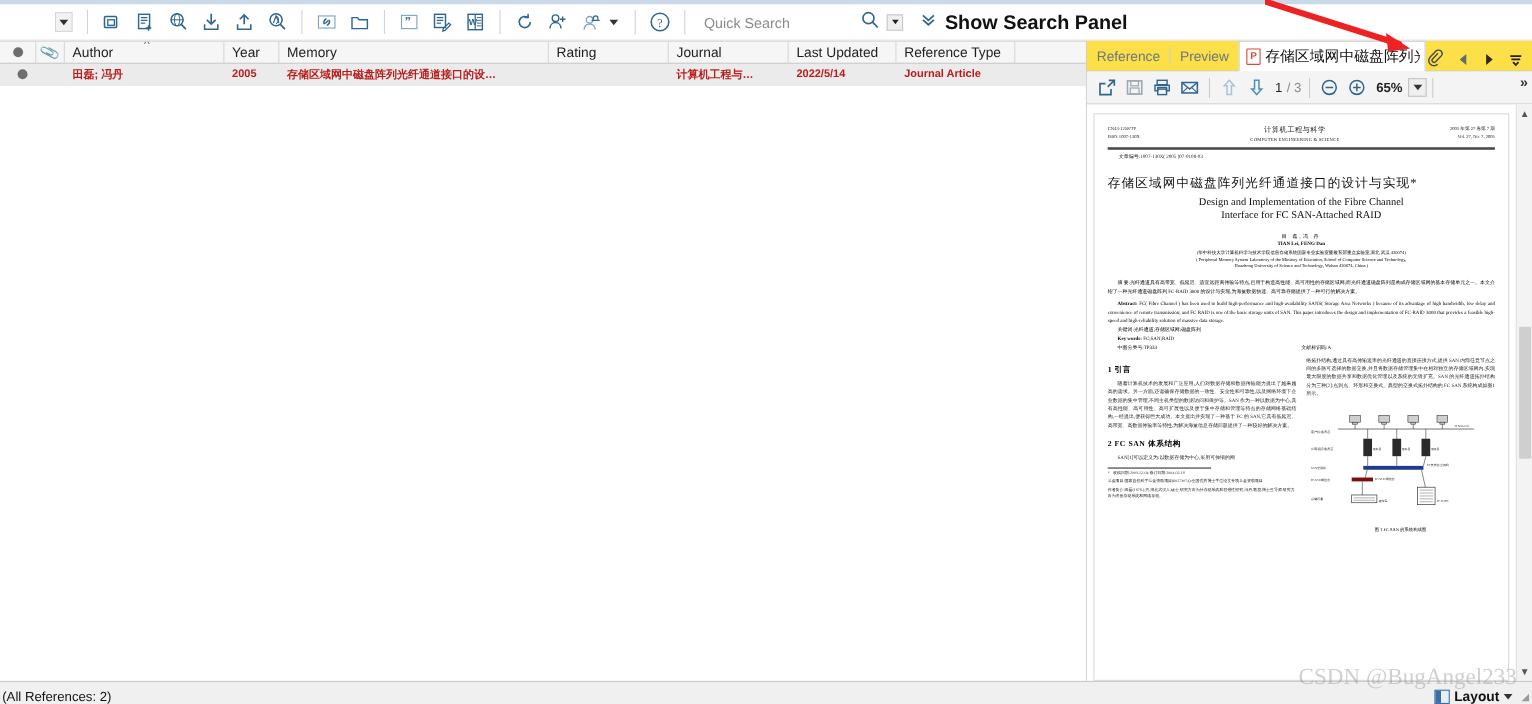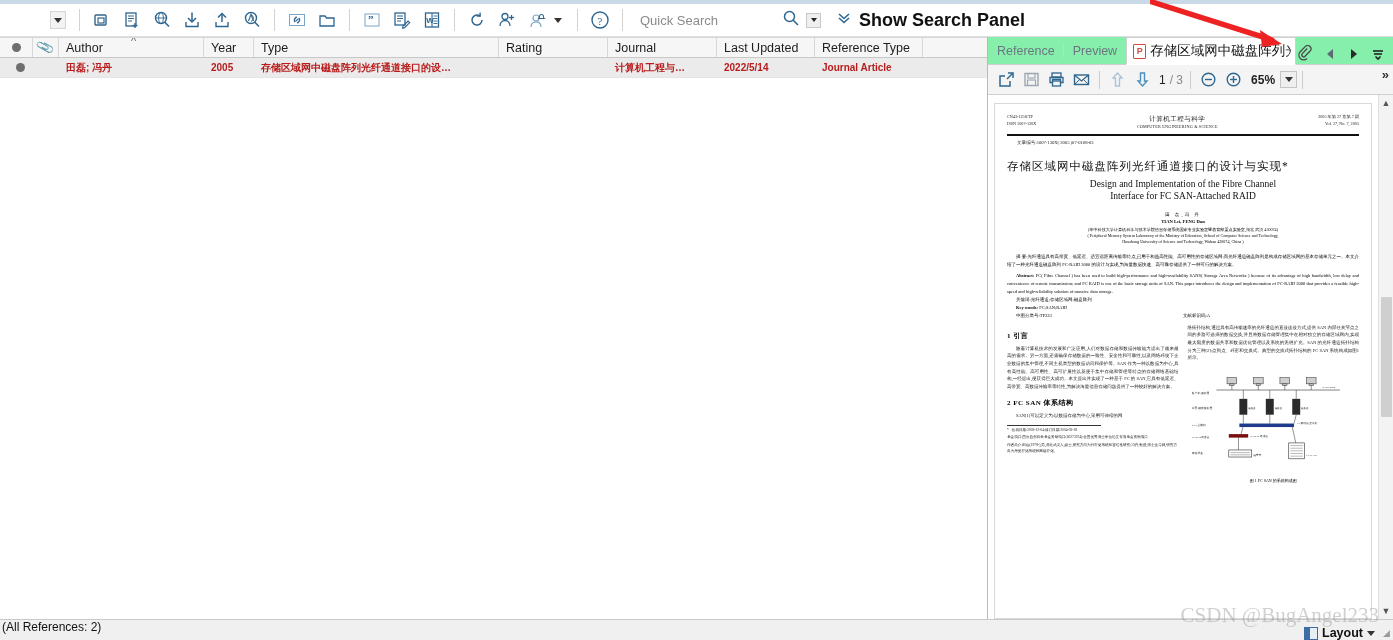--- a/index.html
+++ b/index.html
@@ -131,21 +131,21 @@
   
   .rightpanel {
     width: 405px;
     display:flex; flex-direction:column;
     background:#f0f0f0;
     min-height:0;
   }
   .tabbar {
     height: 28px;
     display:flex; align-items:flex-end;
-    background:#86efac;
+    background:#fde047;
     border-bottom: 1px solid #cfcfcf;
   }
   .tab {
     height: 27px; display:flex; align-items:center;
     padding: 0 9px; font-size: 12.5px; color:#6b7780;
     position: relative;
   }
   .tab .vdiv {
     position:absolute; right:0; top:6px; bottom:6px; width:1px; background:#cfcfcf;
   }
@@ -243,21 +243,21 @@
     display:flex; flex-direction:column; justify-content:space-between;
     align-items:center; padding: 3px 0;
   }
   .sb-arrow { font-size:9px; color:#555; }
   .sb-thumb { width:11px; height:120px; background:#cfcfcf; border-radius:1px; }
 
   
   .statusbar {
     height: 21px; background:#f0f0f0;
     border-top:1px solid #c9c9c9;
-    display:flex; align-items:flex-start;
+    display:flex; align-items:flex-end;
     padding-left: 2px;
     font-size: 12px; color:#111;
     position:relative;
   }
   .layoutbtn {
     position:absolute; right: 18px; bottom: 0px;
     display:flex; align-items:center; gap:4px;
     font-size:12.5px; color:#111; font-weight:600;
   }
   .layout-icon {
@@ -458,21 +458,21 @@
           <span class="clip-glyph">📎</span>
         </div>
         <div class="hdr-cell c-author">
           <span>Author</span>
           <span class="sortmark">^</span>
         </div>
         <div class="hdr-cell c-year">
           <span>Year</span>
         </div>
         <div class="hdr-cell c-title">
-          <span>Type</span>
+          <span>Memory</span>
         </div>
         <div class="hdr-cell c-rating">
           <span>Rating</span>
         </div>
         <div class="hdr-cell c-journal">
           <span>Journal</span>
         </div>
         <div class="hdr-cell c-updated">
           <span>Last Updated</span>
         </div>

